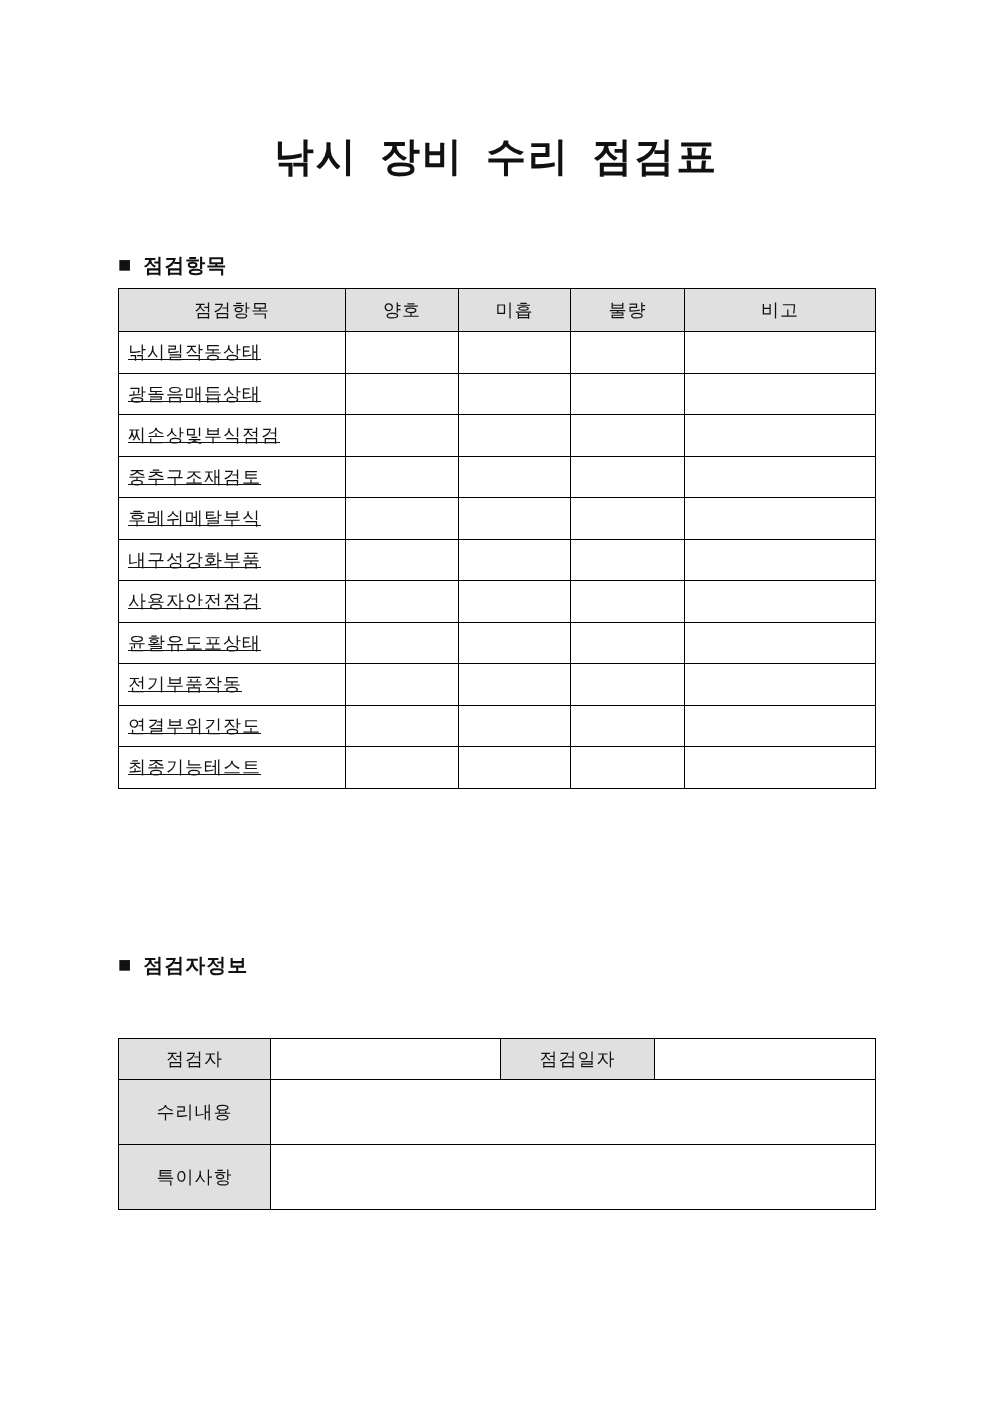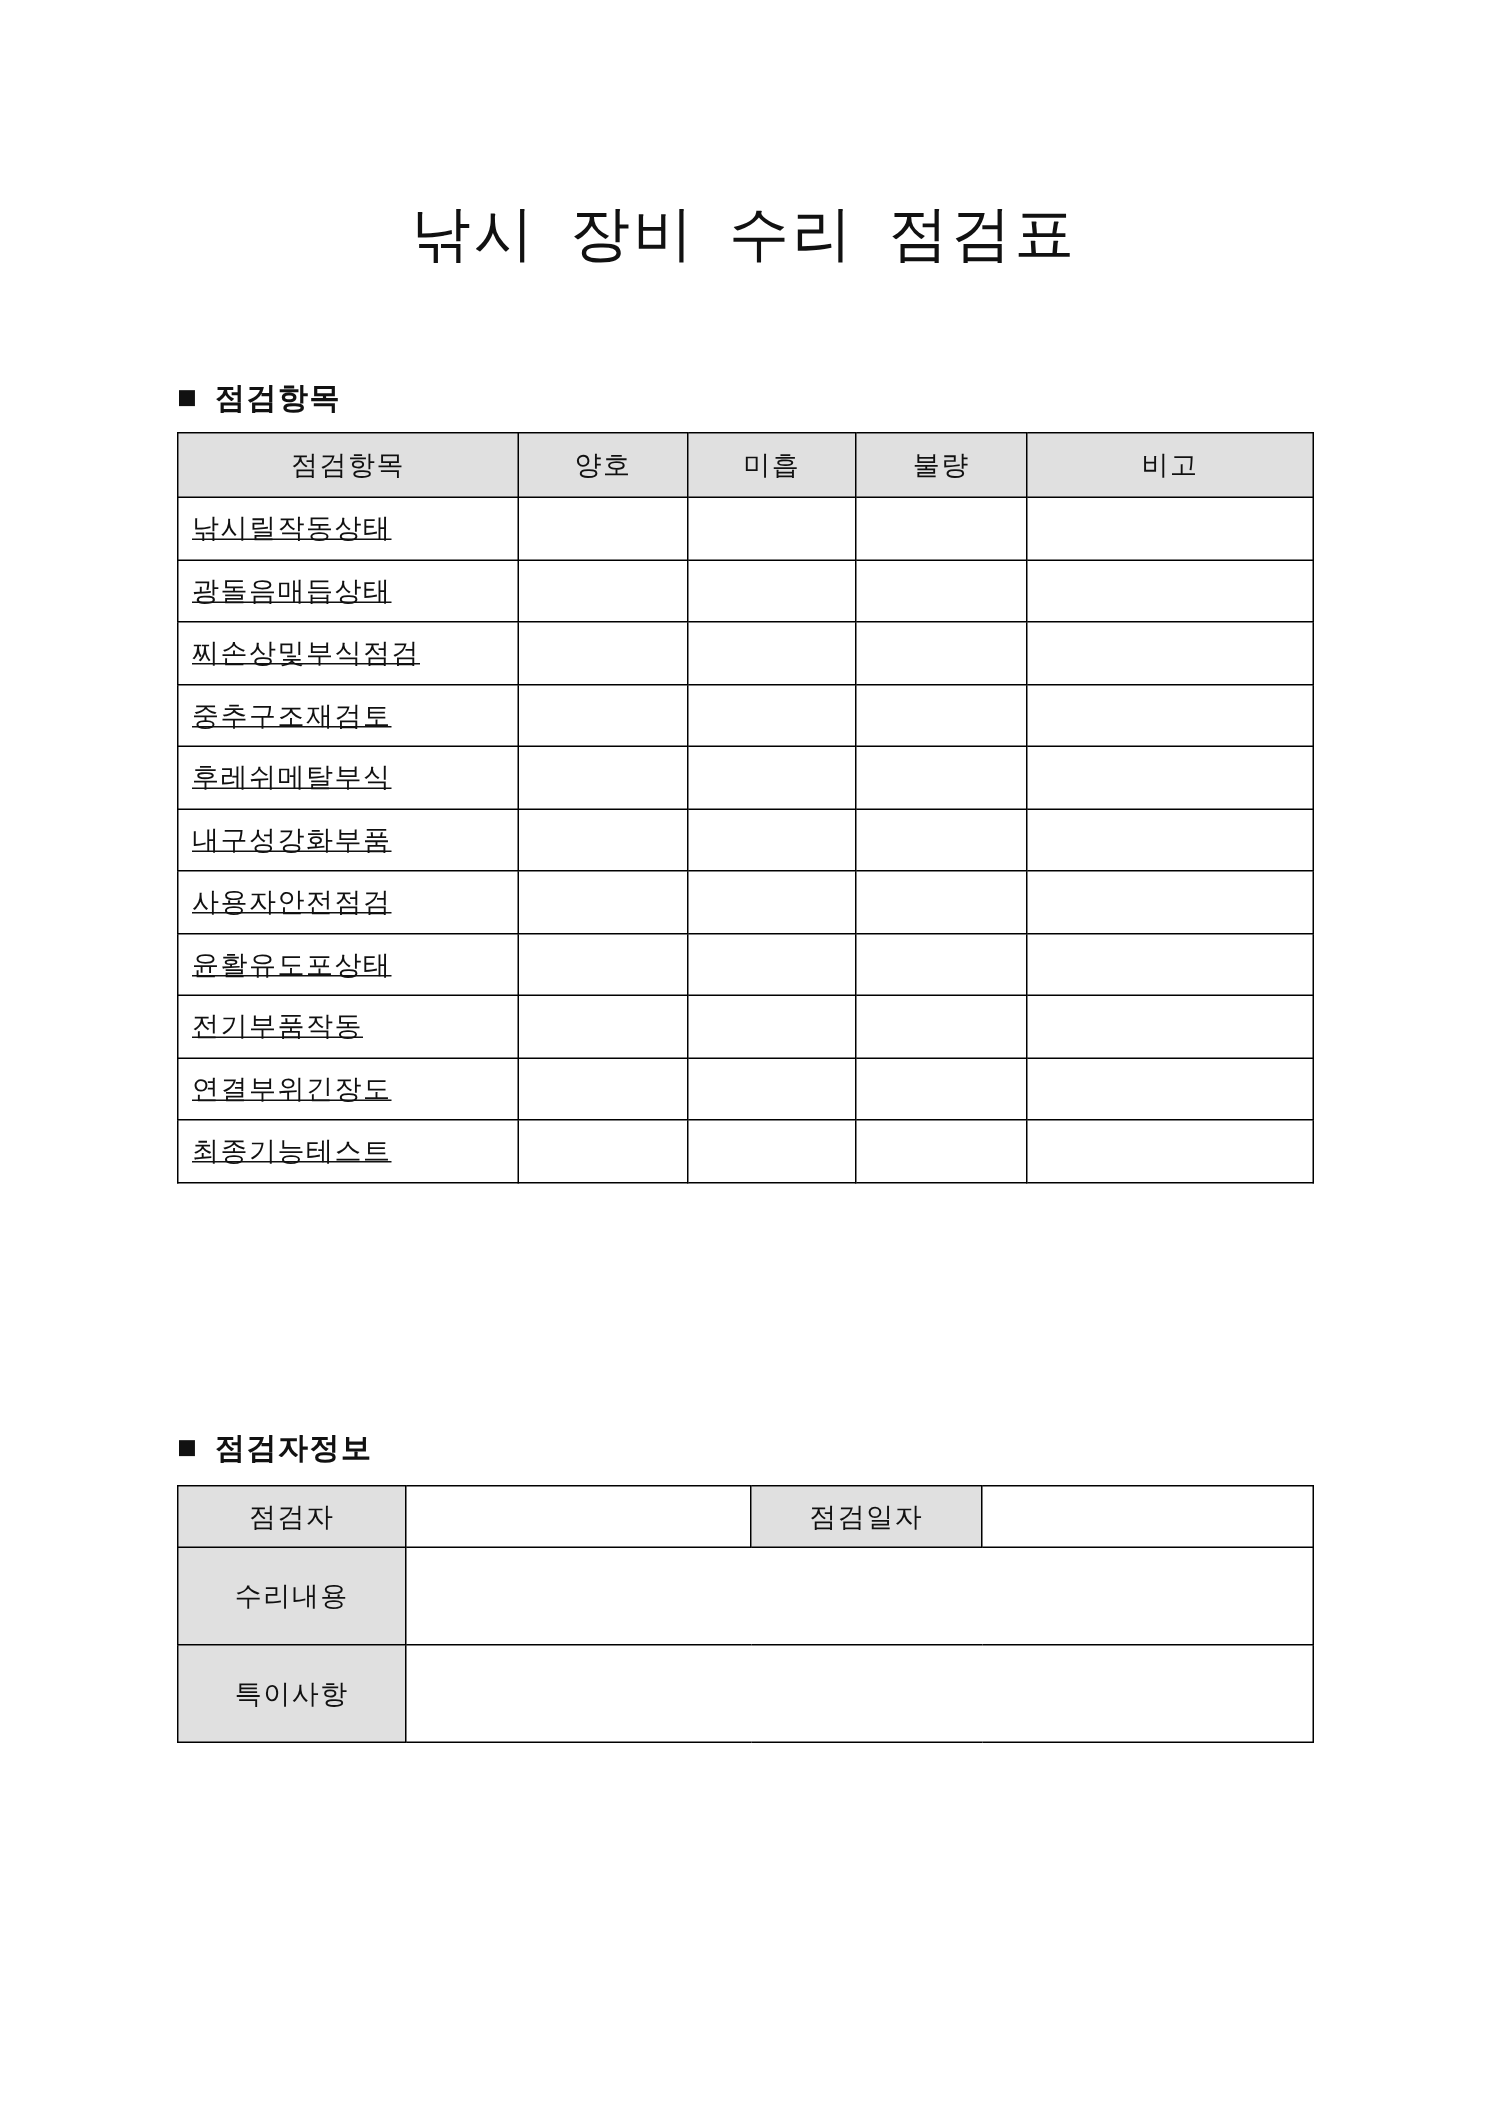--- a/index.html
+++ b/index.html
@@ -24,21 +24,21 @@
     overflow: hidden;
   }
   .doc-title {
     position: absolute;
     top: 134px;
     left: 0;
     width: 100%;
     margin: 0;
     text-align: center;
     font-size: 40px;
-    font-weight: normal;
+    font-weight: bold;
     letter-spacing: 2px;
     word-spacing: 9px;
     line-height: 1.1;
   }
   .section-heading {
     position: absolute;
     left: 118px;
     display: flex;
     align-items: center;
     gap: 11px;
@@ -55,21 +55,21 @@
   #inspector-heading { top: 952px; }
 
   table {
     position: absolute;
     left: 118px;
     width: 757px;
     border-collapse: collapse;
     table-layout: fixed;
   }
   #checklist-table { top: 288px; }
-  #inspector-table { top: 990px; border-radius: 15px; }
+  #inspector-table { top: 1038px; border-radius: 15px; }
 
   th, td {
     border: 1px solid var(--border);
     font-size: 18px;
     letter-spacing: 1px;
     padding: 0;
     vertical-align: middle;
     background: #ffffff;
   }
   th {

